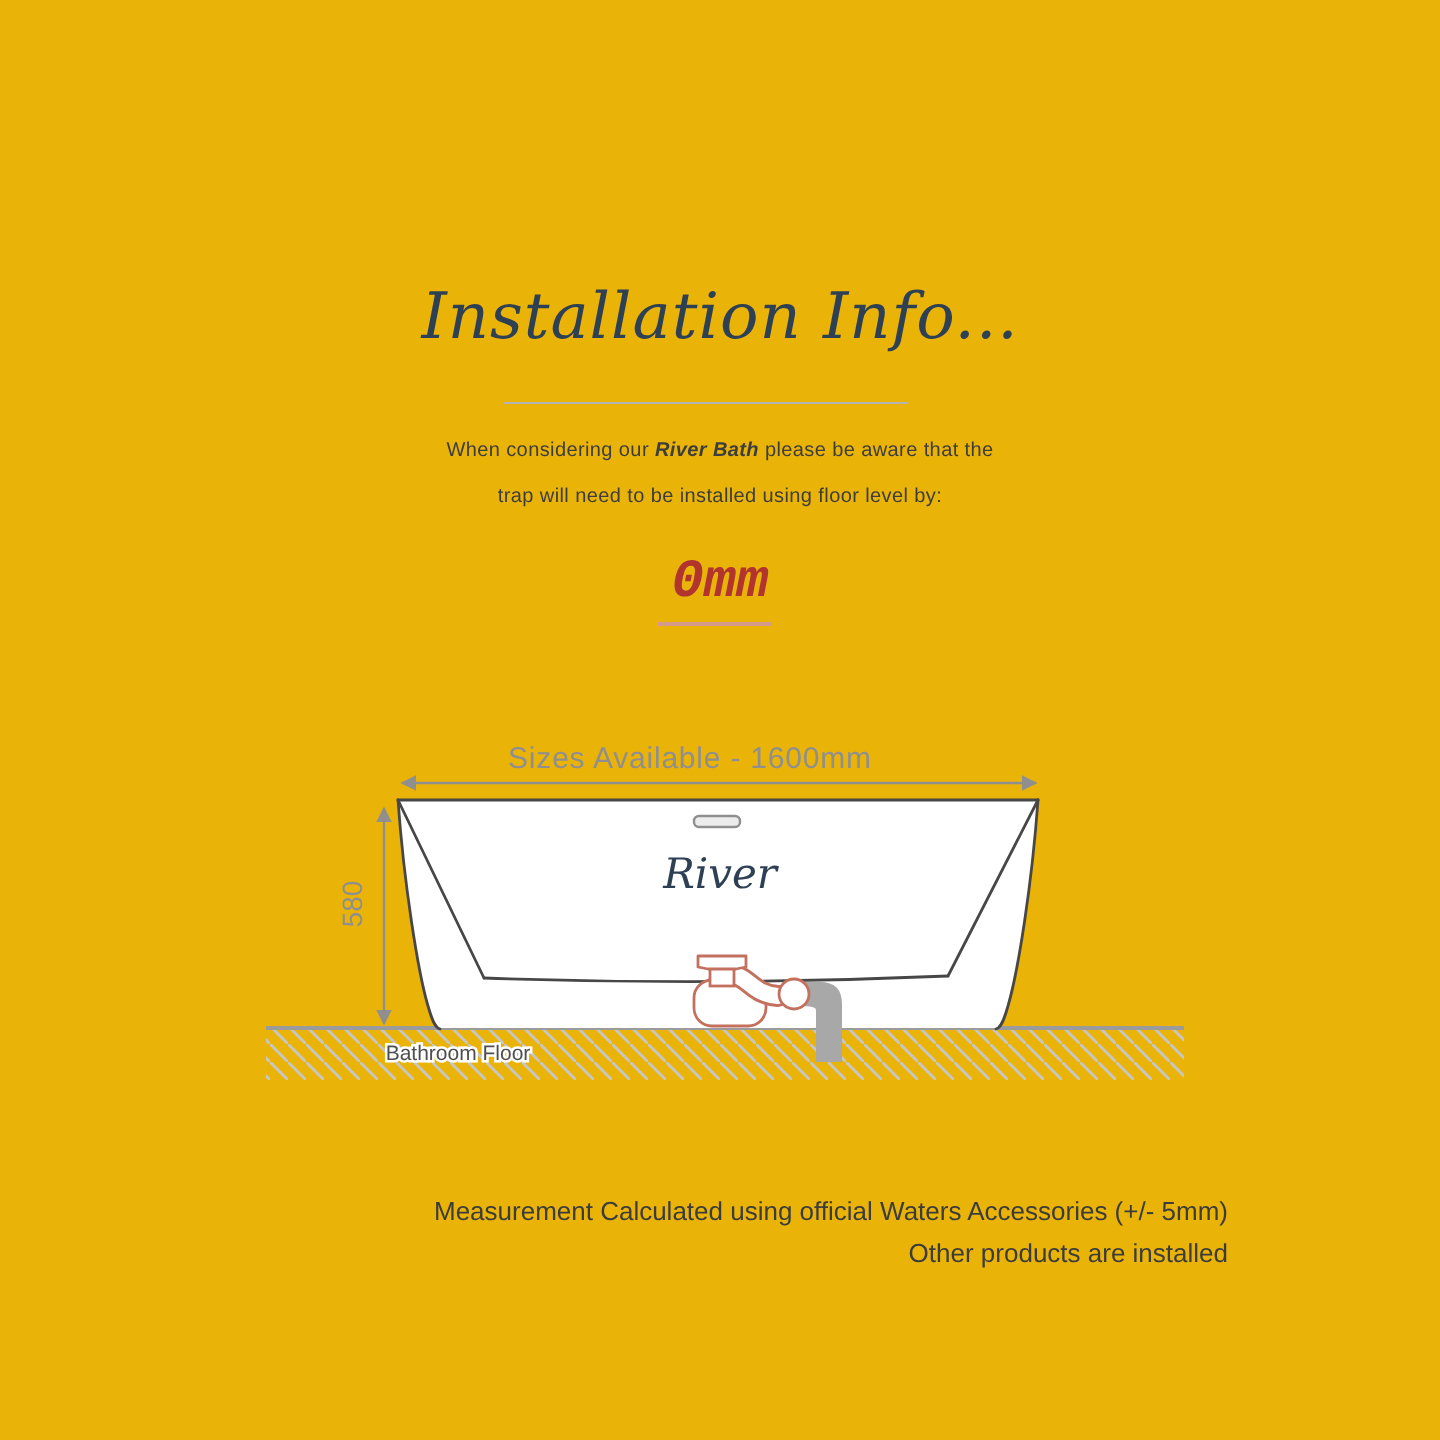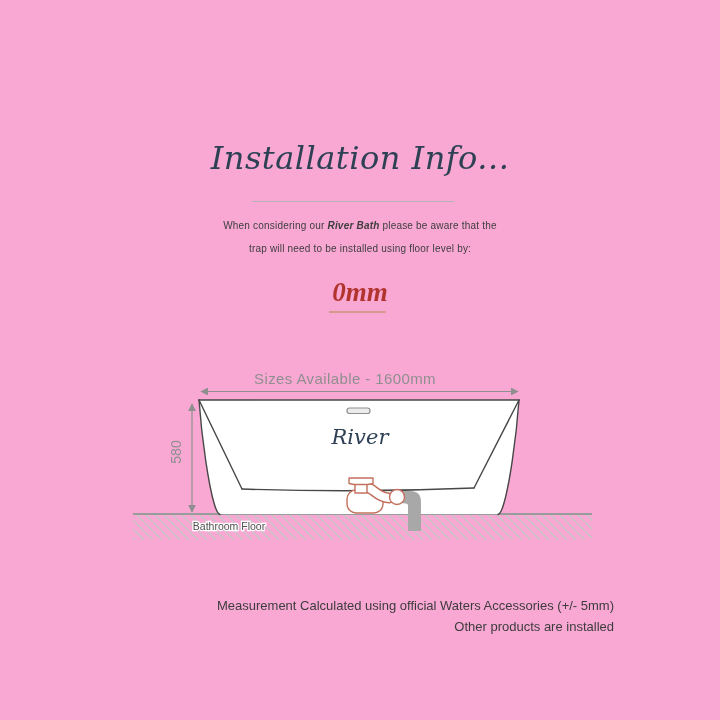--- a/index.html
+++ b/index.html
@@ -1,37 +1,37 @@
 <!DOCTYPE html>
 <html><head>
 <meta charset="utf-8">
 <style>
   html,body{margin:0;padding:0;background:#ffffff;}
   .canvas{
-    position:relative;width:720px;height:720px;background:#f9a8d4;overflow:hidden;
+    position:relative;width:720px;height:720px;background:#eab308;overflow:hidden;
     font-family:"Liberation Sans",sans-serif;
   }
   .page-title{
     position:absolute;top:139px;left:0;width:720px;text-align:center;
     font-family:"DejaVu Serif",serif;font-style:italic;font-weight:500;
     font-size:32px;color:#2e4154;letter-spacing:.5px;margin:0;
   }
   .title-divider{
     position:absolute;top:201px;left:252px;width:202px;height:1px;background:#b3b3b3;
   }
   .intro-line{
     position:absolute;left:0;width:720px;text-align:center;
     font-size:10px;color:#3d3d3d;letter-spacing:.2px;
   }
   .intro-line.l1{top:220px;}
   .intro-line.l2{top:243px;}
   .intro-line .product{font-weight:bold;font-style:italic;}
   .trap-depth{
     position:absolute;top:277px;left:0;width:720px;text-align:center;
-    font-family:Liberation Serif, serif;font-style:italic;font-weight:bold;
+    font-family:Liberation Mono, monospace;font-style:italic;font-weight:bold;
     font-size:27px;color:#b1352e;
   }
   .depth-underline{
     position:absolute;top:311px;left:329px;width:57px;height:2px;background:#d49a8c;
   }
   .diagram-svg{position:absolute;left:115px;top:355px;}
   .footer{
     position:absolute;top:595px;right:106px;width:560px;text-align:right;
     font-size:13px;color:#3c3c3c;line-height:21px;
   }

